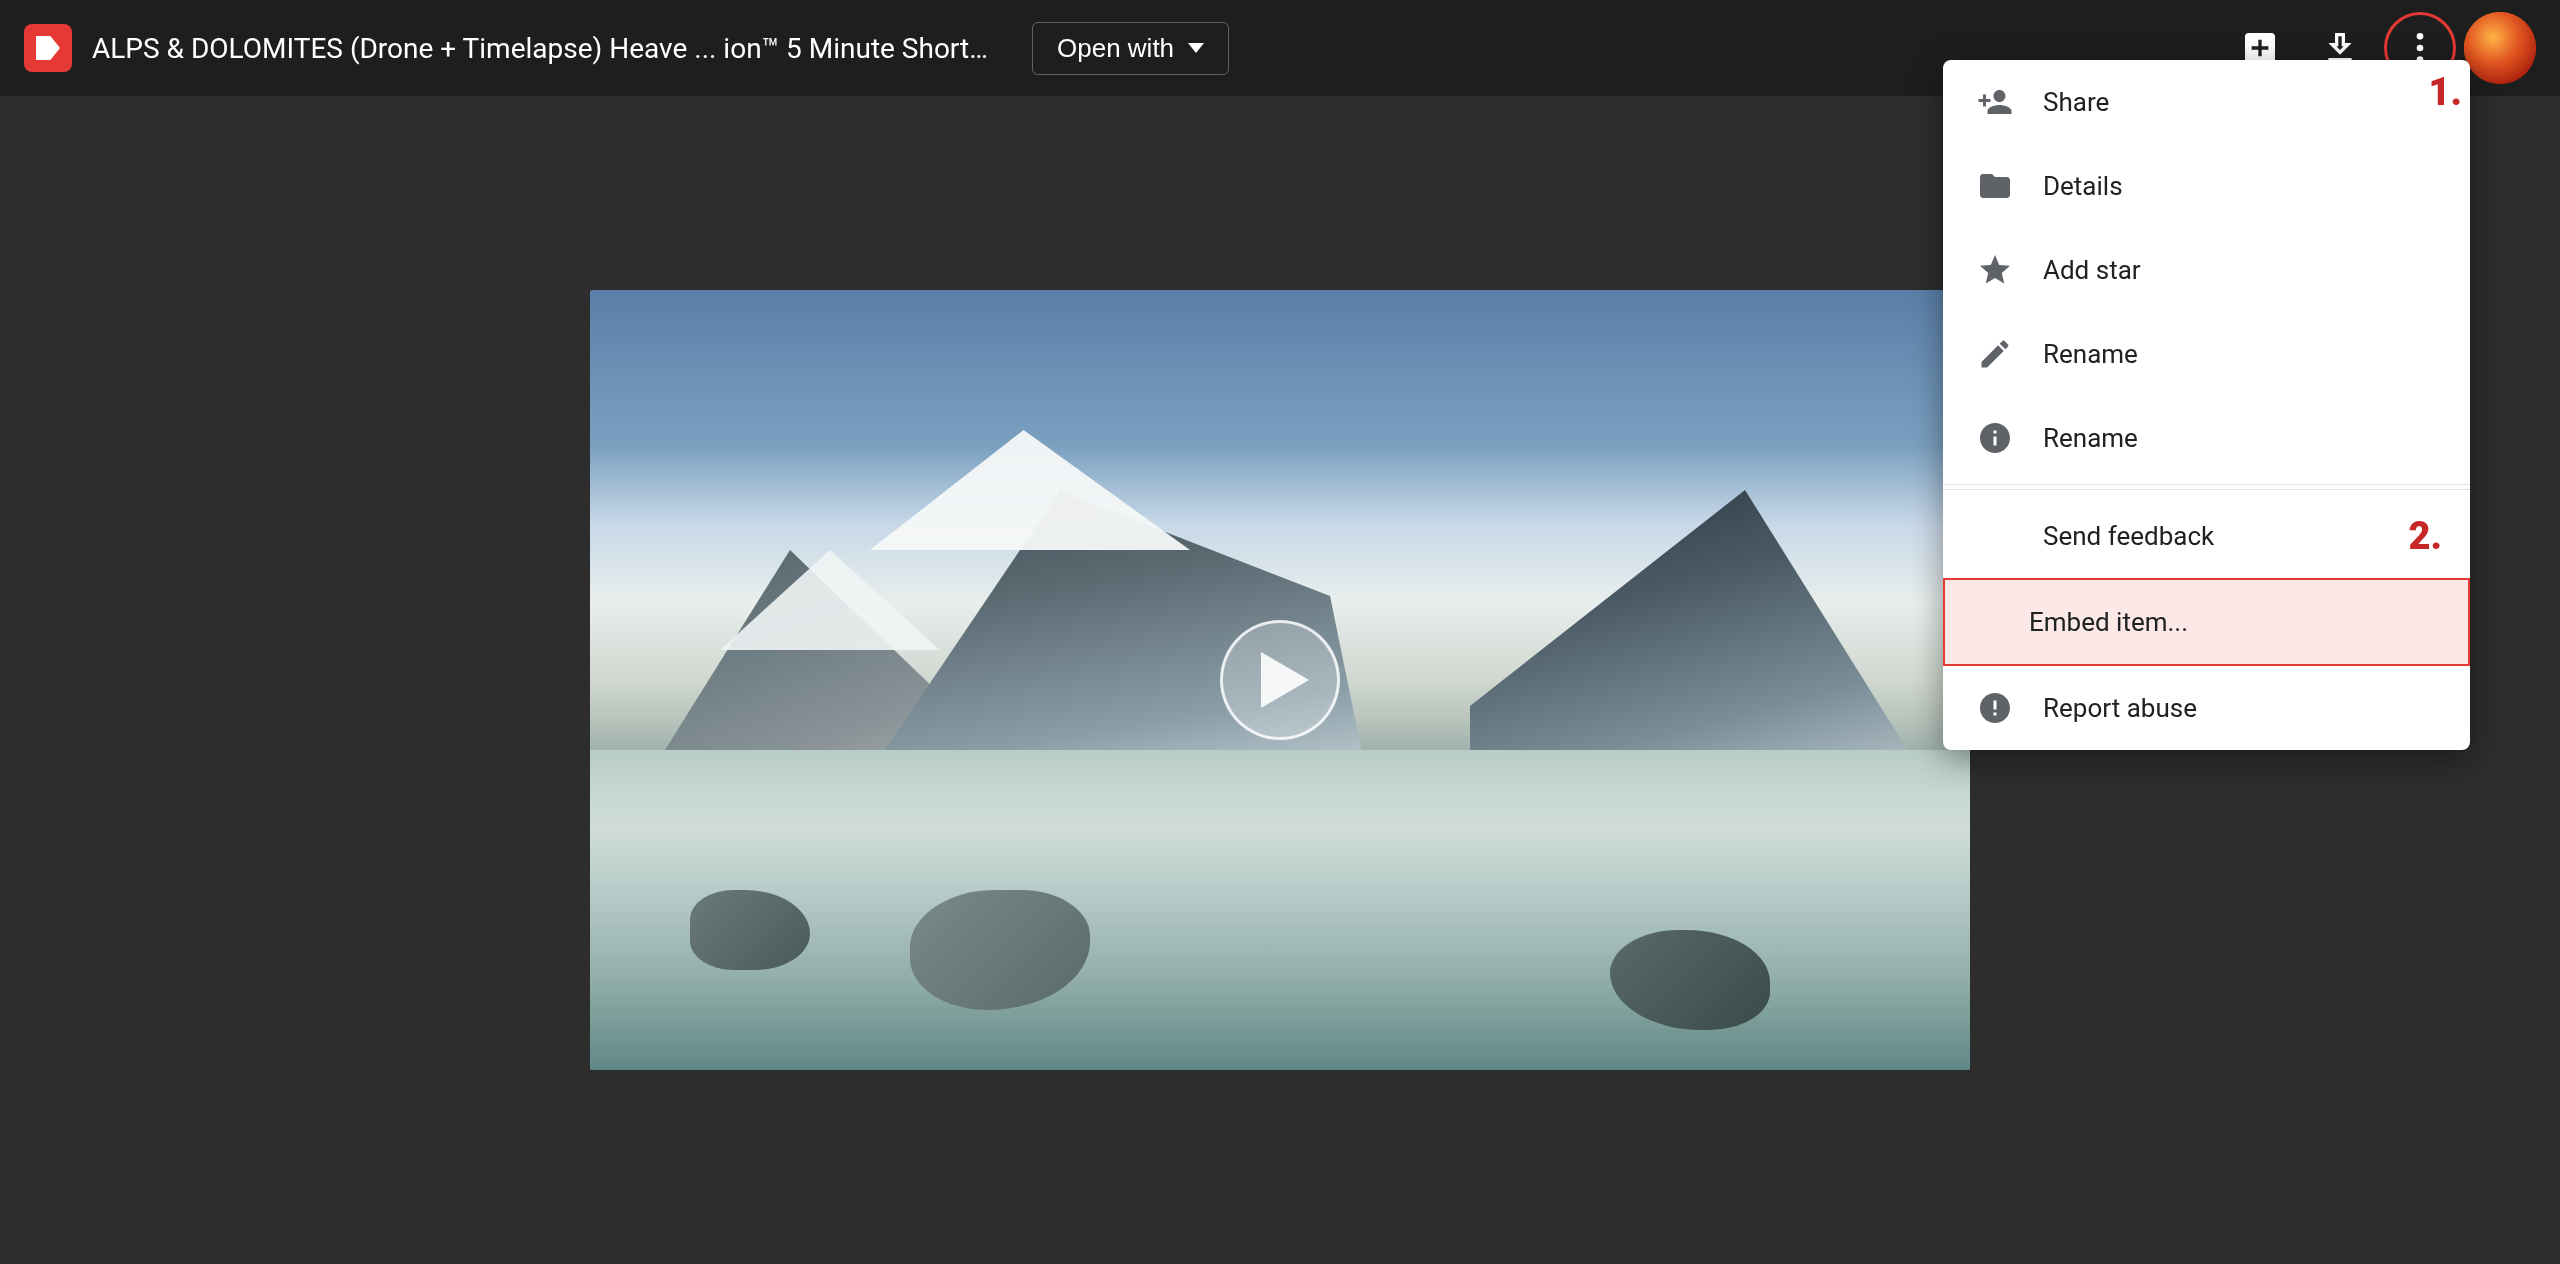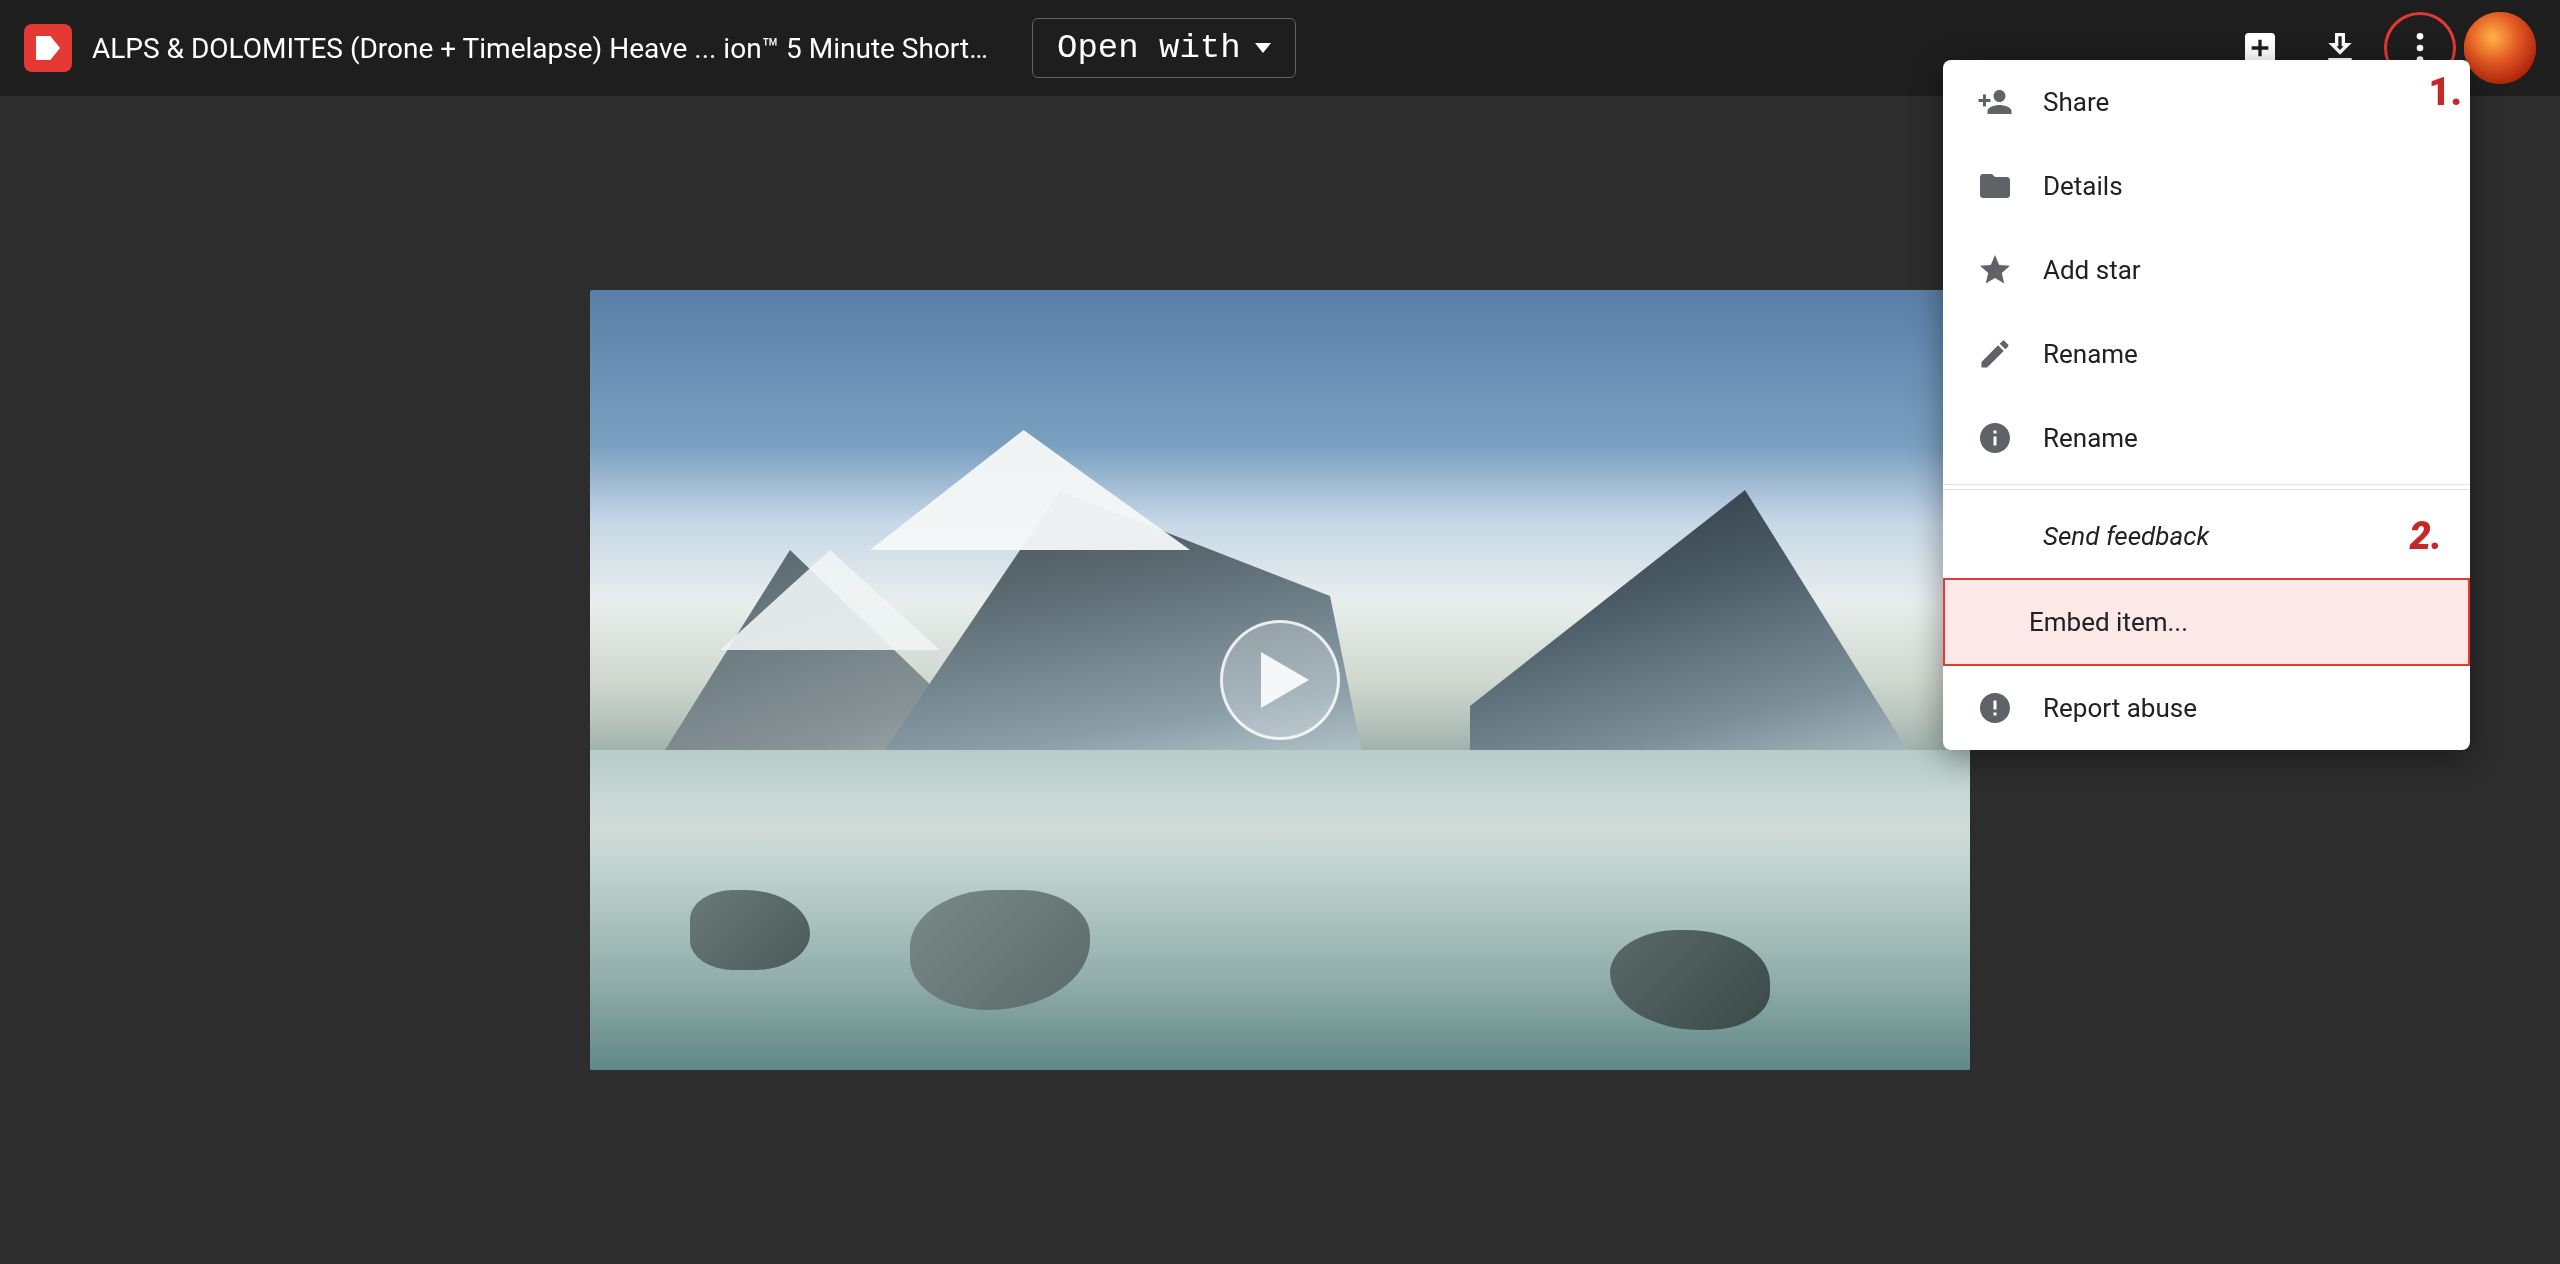--- a/index.html
+++ b/index.html
@@ -57,26 +57,25 @@
 
     .open-with-btn {
       display: flex;
       align-items: center;
       gap: 10px;
       background: transparent;
       border: 1px solid #5f6368;
       border-radius: 6px;
       padding: 10px 24px;
       color: #ffffff;
-      font-size: 34px;
+      font-size: 26px;
       cursor: pointer;
       margin-left: 40px;
       white-space: nowrap;
       flex-shrink: 0;
-      font-family: Liberation Mono, monospace;
     }
 
     .chevron-down {
       display: inline-block;
       width: 0;
       height: 0;
       border-left: 8px solid transparent;
       border-right: 8px solid transparent;
       border-top: 10px solid #ffffff;
       margin-left: 4px;
@@ -482,21 +481,21 @@
       </svg>
     </div>
     <span class="menu-label">Rename</span>
   </div>
 
   <div class="menu-divider"></div>
 
 
   <div class="menu-divider"></div>
 
-  <div class="menu-item" style="position:relative;font-style:italic;">
+  <div class="menu-item" style="position:relative;">
     <div class="menu-icon"></div>
     <span class="menu-label">Send feedback</span>
     <span style="position:absolute;right:28px;top:50%;transform:translateY(-50%);color:#c62828;font-size:38px;font-weight:900;">2.</span>
   </div>
 
   <div class="menu-item highlighted">
     <div class="menu-icon"></div>
     <span class="menu-label">Embed item...</span>
   </div>
 

